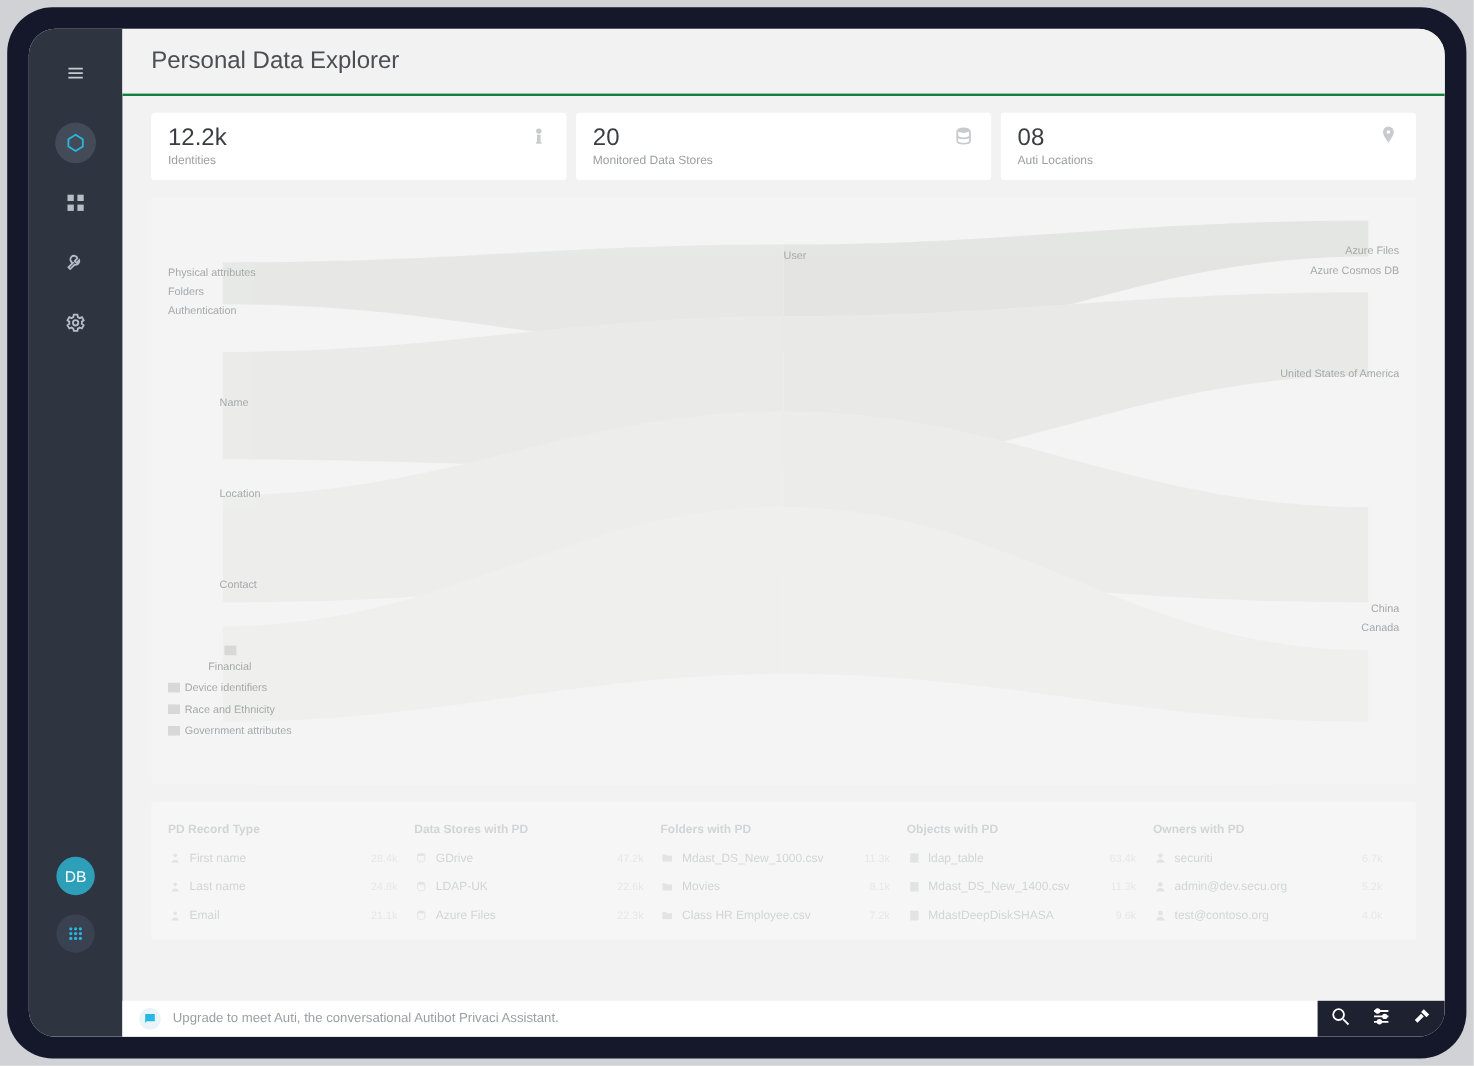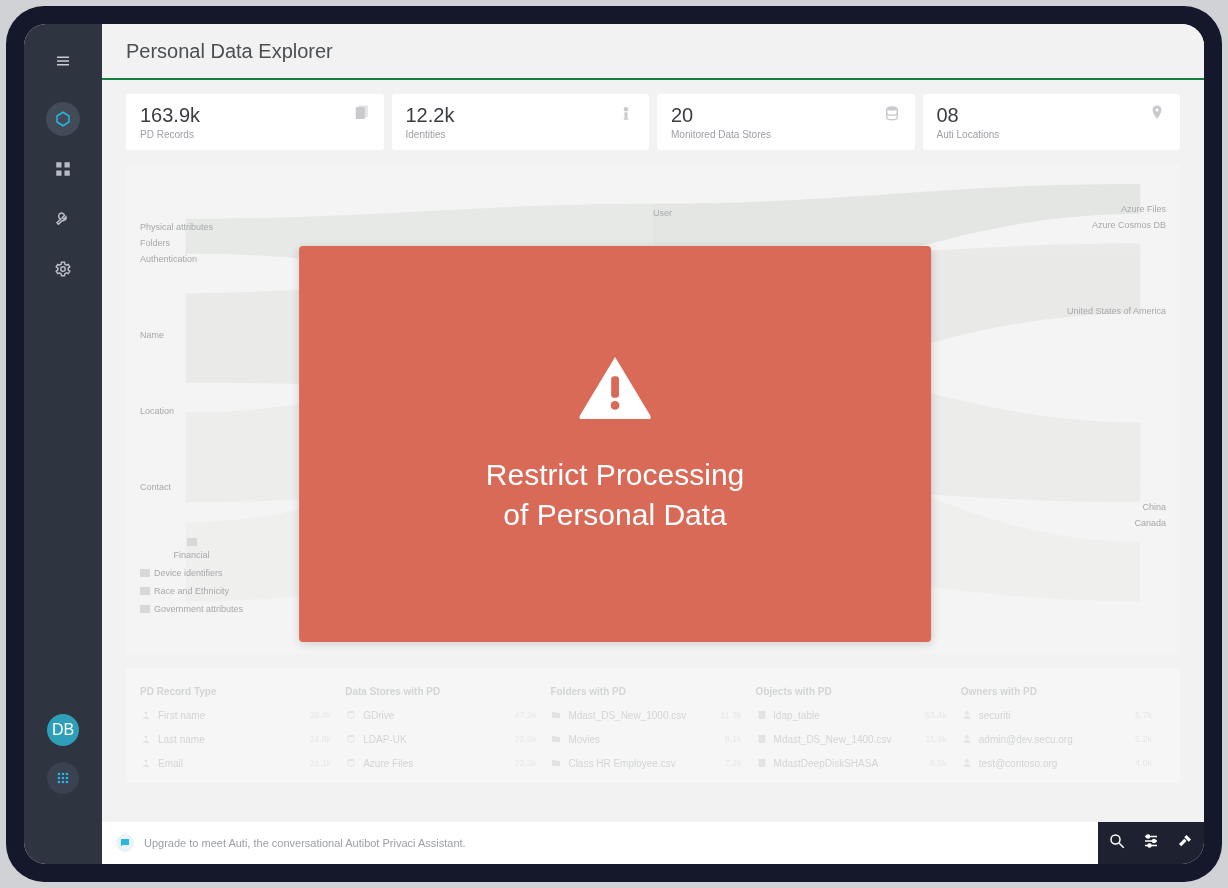--- a/index.html
+++ b/index.html
@@ -68,21 +68,21 @@
   }
   .nav-icon.active { background: #434a58; color: #27b7e0; }
   .nav-icon svg { width: 18px; height: 18px; }
   .sidebar-bottom {
     position: absolute; bottom: 70px; left: 0; right: 0;
     display: flex; flex-direction: column; align-items: center; gap: 16px;
   }
   .avatar {
     width: 32px; height: 32px; border-radius: 50%;
     background: #2e9fb8; color: #fff;
-    font-size: 16px; font-weight: 500;
+    font-size: 13px; font-weight: 500;
     display: flex; align-items: center; justify-content: center;
   }
   .grid-badge {
     width: 32px; height: 32px; border-radius: 50%;
     background: #3a4150;
     display: flex; align-items: center; justify-content: center;
   }
   .grid-badge svg { width: 16px; height: 16px; }
 
   
@@ -131,21 +131,21 @@
     border-radius: 3px;
     position: relative;
     overflow: hidden;
   }
   .viz-labels-left {
     position: absolute; left: 14px; top: 58px;
     display: flex; flex-direction: column; gap: 0;
     font-size: 9px; color: #a6a8ab;
   }
   .viz-labels-left .lbl { margin-bottom: 6px; }
-  .viz-labels-left .lbl.spaced { margin-top: 60px; }
+  .viz-labels-left .lbl.spaced { margin-top: 60px; margin-left: 43px; }
   .viz-labels-left .row { display:flex; align-items:center; gap:4px; }
   .swatch { width:10px; height:8px; background:#d7d8d7; display:inline-block; }
   .viz-labels-right {
     position: absolute; right: 14px; top: 40px;
     display: flex; flex-direction: column;
     font-size: 9px; color: #a6a8ab;
   }
   .viz-labels-right .lbl { margin-bottom: 6px; text-align: right; }
   .viz-center-lbl {
     position: absolute; left: 50%; top: 44px;
@@ -172,21 +172,21 @@
     padding: 6px 0;
   }
   .table-row.header-row { font-weight: 600; }
   .col { flex: 1; display:flex; align-items:center; gap:6px; }
   .col.small { flex: 0 0 50px; text-align:right; justify-content:flex-end; padding-right:14px; color:#d2d3d5; font-size:9px;}
   .cell-icon { width:12px; height:12px; color:#c8cacd; }
 
   
   .footer-bar {
     position: absolute; left:0; right:0; bottom:0;
-    height: 42px;
+    height: 30px;
     display: flex;
     align-items: center;
   }
   .footer-left {
     flex:1;
     background:#fff;
     height:100%;
     display:flex; align-items:center;
     padding-left:14px;
     gap:10px;
@@ -285,30 +285,20 @@
       </div>
     </div>
 
     <div class="main">
       <div class="header">
         <div class="page-title">Personal Data Explorer</div>
       </div>
 
       <div class="content">
         <div class="metrics-row">
-            <div class="metric-card">
-    <div class="metric-left">
-      <div class="metric-value">163.9k</div>
-      <div class="metric-label">PD Records</div>
-    </div>
-    <div class="metric-icon"><svg viewBox="0 0 24 24" fill="currentColor">
-                  <rect x="5" y="4" width="12" height="16" rx="1"></rect>
-                  <rect x="9" y="2" width="12" height="16" rx="1" opacity="0.5"></rect>
-                </svg></div>
-            </div>
             <div class="metric-card">
     <div class="metric-left">
       <div class="metric-value">12.2k</div>
       <div class="metric-label">Identities</div>
     </div>
     <div class="metric-icon"><svg viewBox="0 0 24 24" fill="currentColor">
                   <circle cx="12" cy="7" r="3"></circle>
                   <rect x="10" y="11" width="4" height="8"></rect>
                   <rect x="9" y="19" width="6" height="2"></rect>
                 </svg></div>
@@ -550,29 +540,16 @@
               </svg>
           </span>
           <span class="footer-icon">
             <svg viewBox="0 0 24 24" fill="currentColor">
                 <path d="M14 4l6 6-3 3-6-6zM11 9l-7 7 3 3 7-7z"></path>
               </svg>
           </span>
         </div>
       </div>
 
-      <div class="modal">
-        <div class="warn-icon">
-          <svg viewBox="0 0 80 70" fill="#fff">
-              <path d="M40 4 L76 64 Q78 68 74 68 L6 68 Q2 68 4 64 Z"></path>
-              <rect x="36" y="24" width="8" height="22" rx="3" fill="#d96a57"></rect>
-              <circle cx="40" cy="54" r="4.5" fill="#d96a57"></circle>
-            </svg>
-        </div>
-        <div class="modal-text">
-          <div>Restrict Processing</div>
-          <div>of Personal Data</div>
-        </div>
-      </div>
 
     </div>
   </div>
 </div>
 
 </body></html>

